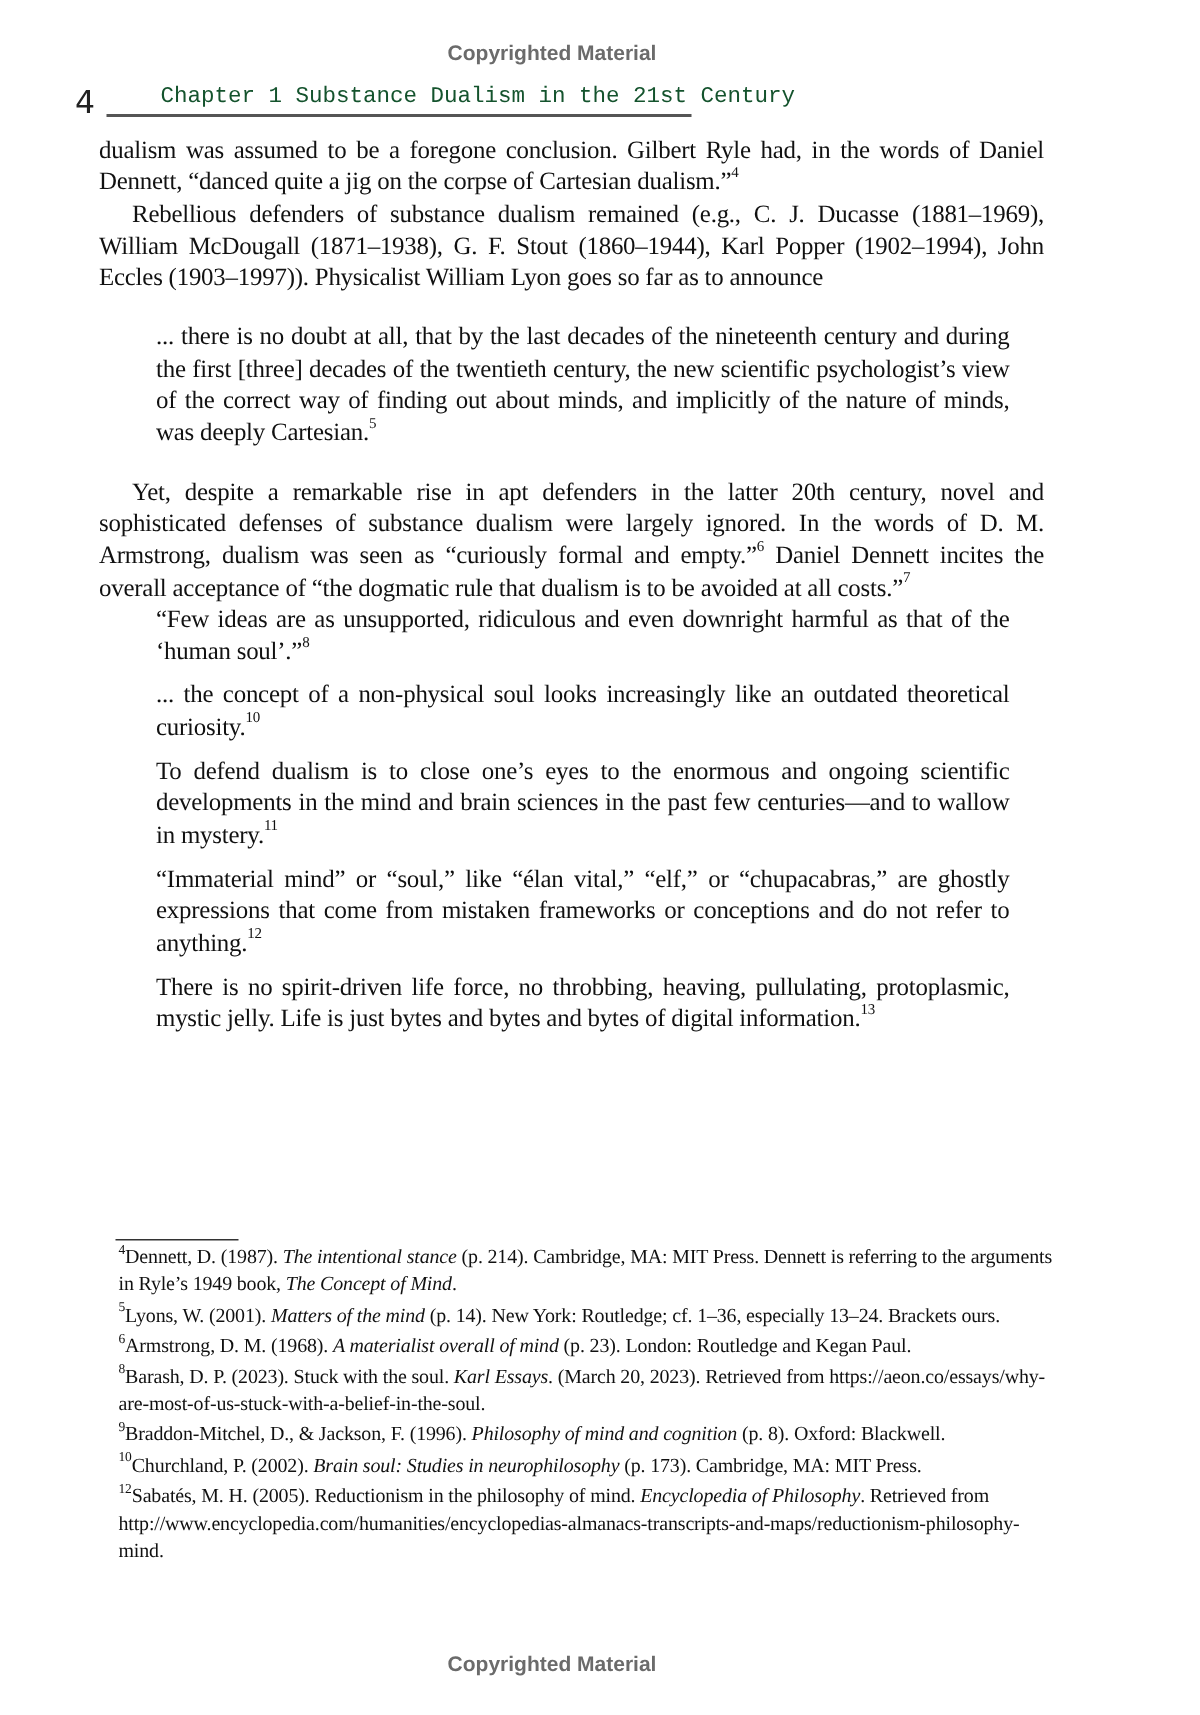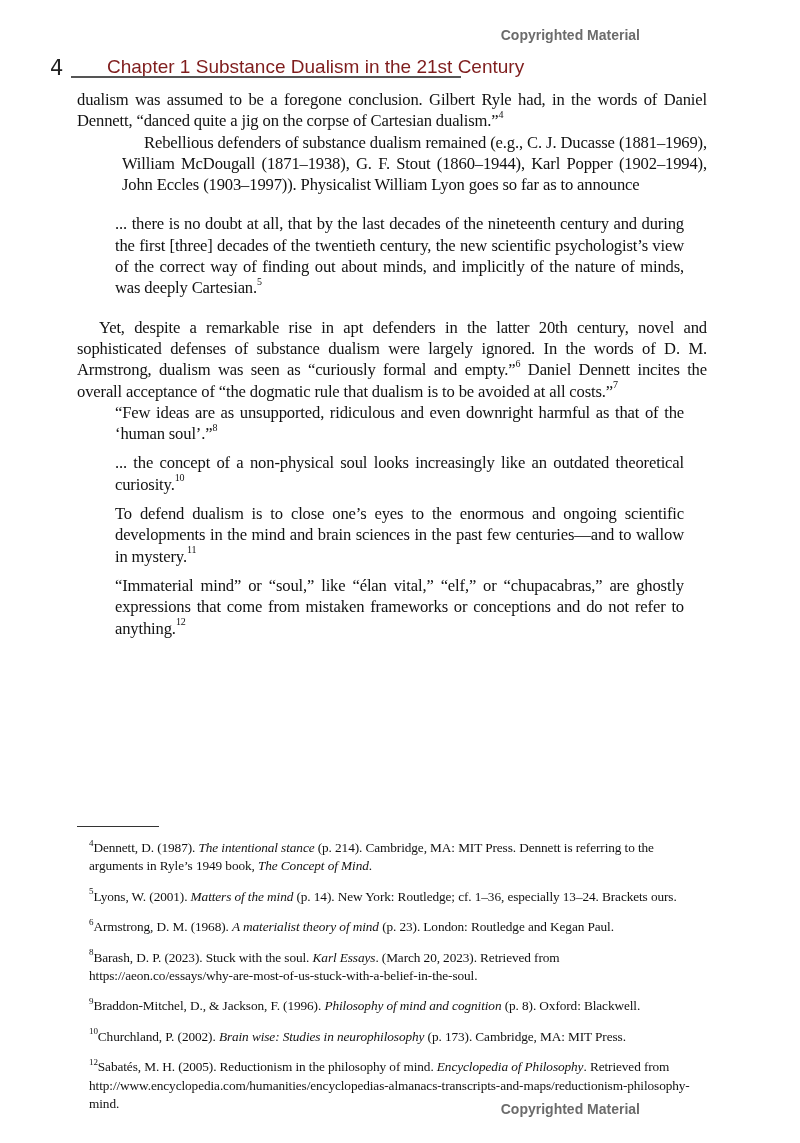--- a/index.html
+++ b/index.html
@@ -1,50 +1,50 @@
 <!DOCTYPE html>
 <html><head>
 <meta charset="utf-8">
 <style>
   html, body { margin: 0; padding: 0; background: #ffffff; }
   body { width: 800px; height: 1143px; position: relative; overflow: hidden; color: #111; }
   .watermark {
-    position: absolute; left: 0; width: 640px; text-align: right;
-    font-family: "Liberation Sans", sans-serif; font-size: 14px; color: #6b6b6b; font-weight: bold;
+    position: absolute; left: 0; width: 640px; text-align: center;
+    font-family: "Liberation Sans", sans-serif; font-size: 14px; color: #6b6b6b; font-weight: bold; padding-left: 48px;
   }
   .wm-top { top: 27px; }
   .wm-bottom { top: 1101px; }
   .running-head { position: absolute; top: 52px; left: 50px; width: 412px; height: 28px; }
   .page-number {
     position: absolute; left: 0; top: 4px;
     font-family: "DejaVu Sans", sans-serif; font-size: 21px; color: #222;
   }
   .chapter-title {
     position: absolute; left: 57px; top: 4px;
-    font-family: Liberation Sans, sans-serif; font-size: 19px; color: #7f1d1d; white-space: nowrap;
+    font-family: Liberation Mono, monospace; font-size: 15px; color: #14532d; white-space: nowrap;
   }
   .head-rule { position: absolute; left: 71px; top: 76px; width: 390px; height: 1.5px; background: #555; }
   .body-text {
-    position: absolute; left: 77px; top: 89px; width: 630px;
+    position: absolute; left: 66px; top: 89px; width: 630px;
     font-family: "Liberation Serif", serif; font-size: 16.6px; line-height: 21.3px; text-align: justify;
     letter-spacing: -0.15px;
   }
   .body-text p { margin: 0; }
   .body-text p.indent { text-indent: 22px; }
-  .body-text p.gap-after { margin-bottom: 18px; margin-left: 45px; }
+  .body-text p.gap-after { margin-bottom: 18px; }
   .blockquote { margin: 0 0 18px 22px; width: 585px; text-align: justify; }
   .blockquote p { margin: 0 0 8px 16px; }
   sup { font-size: 10px; line-height: 0; position: relative; top: -2px; vertical-align: super; }
   .fn-rule { position: absolute; left: 77px; top: 826px; width: 82px; height: 1px; background: #333; }
   .footnotes {
     position: absolute; left: 77px; top: 827px; width: 630px;
     font-family: "Liberation Serif", serif; font-size: 13.3px; line-height: 18.4px;
     letter-spacing: -0.1px;
   }
-  .footnotes .fn { margin: 12px; }
+  .footnotes .fn { margin: 2px; }
   .footnotes sup { font-size: 9px; top: -1px; }
   i { font-style: italic; }
 </style>
 </head>
 <body>
 
 <div class="watermark wm-top">Copyrighted Material</div>
 
 <div class="running-head">
   <span class="page-number">4</span>
@@ -60,28 +60,29 @@
     <p><span>... there is no doubt at all, that by the last decades of the nineteenth century and during the first [three] decades of the twentieth century, the new scientific psychologist’s view of the correct way of finding out about minds, and implicitly of the nature of minds, was deeply Cartesian.</span><sup>5</sup></p>
   </div>
 
   <p class="indent"><span>Yet, despite a remarkable rise in apt defenders in the latter 20th century, novel and sophisticated defenses of substance dualism were largely ignored. In the words of D. M. Armstrong, dualism was seen as “curiously formal and empty.”</span><sup>6</sup><span> Daniel Dennett incites the overall acceptance of “the dogmatic rule that dualism is to be avoided at all costs.”</span><sup>7</sup></p>
 
   <div class="blockquote">
     <p><span>“Few ideas are as unsupported, ridiculous and even downright harmful as that of the ‘human soul’.”</span><sup>8</sup></p>
     <p><span>... the concept of a non-physical soul looks increasingly like an outdated theoretical curiosity.</span><sup>10</sup></p>
     <p><span>To defend dualism is to close one’s eyes to the enormous and ongoing scientific developments in the mind and brain sciences in the past few centuries—and to wallow in mystery.</span><sup>11</sup></p>
     <p><span>“Immaterial mind” or “soul,” like “élan vital,” “elf,” or “chupacabras,” are ghostly expressions that come from mistaken frameworks or conceptions and do not refer to anything.</span><sup>12</sup></p>
+    <p><span>There is no spirit-driven life force, no throbbing, heaving, pullulating, protoplasmic, mystic jelly. Life is just bytes and bytes and bytes of digital information.</span><sup>13</sup></p>
   </div>
 </div>
 
 <div class="fn-rule"></div>
 
 <div class="footnotes">
   <p class="fn"><sup>4</sup><span>Dennett, D. (1987). </span><i>The intentional stance</i><span> (p. 214). Cambridge, MA: MIT Press. Dennett is referring to the arguments in Ryle’s 1949 book, </span><i>The Concept of Mind</i><span>.</span></p>
   <p class="fn"><sup>5</sup><span>Lyons, W. (2001). </span><i>Matters of the mind</i><span> (p. 14). New York: Routledge; cf. 1–36, especially 13–24. Brackets ours.</span></p>
-  <p class="fn"><sup>6</sup><span>Armstrong, D. M. (1968). </span><i>A materialist theory of mind</i><span> (p. 23). London: Routledge and Kegan Paul.</span></p>
+  <p class="fn"><sup>6</sup><span>Armstrong, D. M. (1968). </span><i>A materialist overall of mind</i><span> (p. 23). London: Routledge and Kegan Paul.</span></p>
   <p class="fn"><sup>8</sup><span>Barash, D. P. (2023). Stuck with the soul. </span><i>Karl Essays</i><span>. (March 20, 2023). Retrieved from https://aeon.co/essays/why-are-most-of-us-stuck-with-a-belief-in-the-soul.</span></p>
   <p class="fn"><sup>9</sup><span>Braddon-Mitchel, D., &amp; Jackson, F. (1996). </span><i>Philosophy of mind and cognition</i><span> (p. 8). Oxford: Blackwell.</span></p>
-  <p class="fn"><sup>10</sup><span>Churchland, P. (2002). </span><i>Brain wise: Studies in neurophilosophy</i><span> (p. 173). Cambridge, MA: MIT Press.</span></p>
+  <p class="fn"><sup>10</sup><span>Churchland, P. (2002). </span><i>Brain soul: Studies in neurophilosophy</i><span> (p. 173). Cambridge, MA: MIT Press.</span></p>
   <p class="fn"><sup>12</sup><span>Sabatés, M. H. (2005). Reductionism in the philosophy of mind. </span><i>Encyclopedia of Philosophy</i><span>. Retrieved from http://www.encyclopedia.com/humanities/encyclopedias-almanacs-transcripts-and-maps/reductionism-philosophy-mind.</span></p>
 </div>
 
 <div class="watermark wm-bottom">Copyrighted Material</div>
 
 </body></html>

